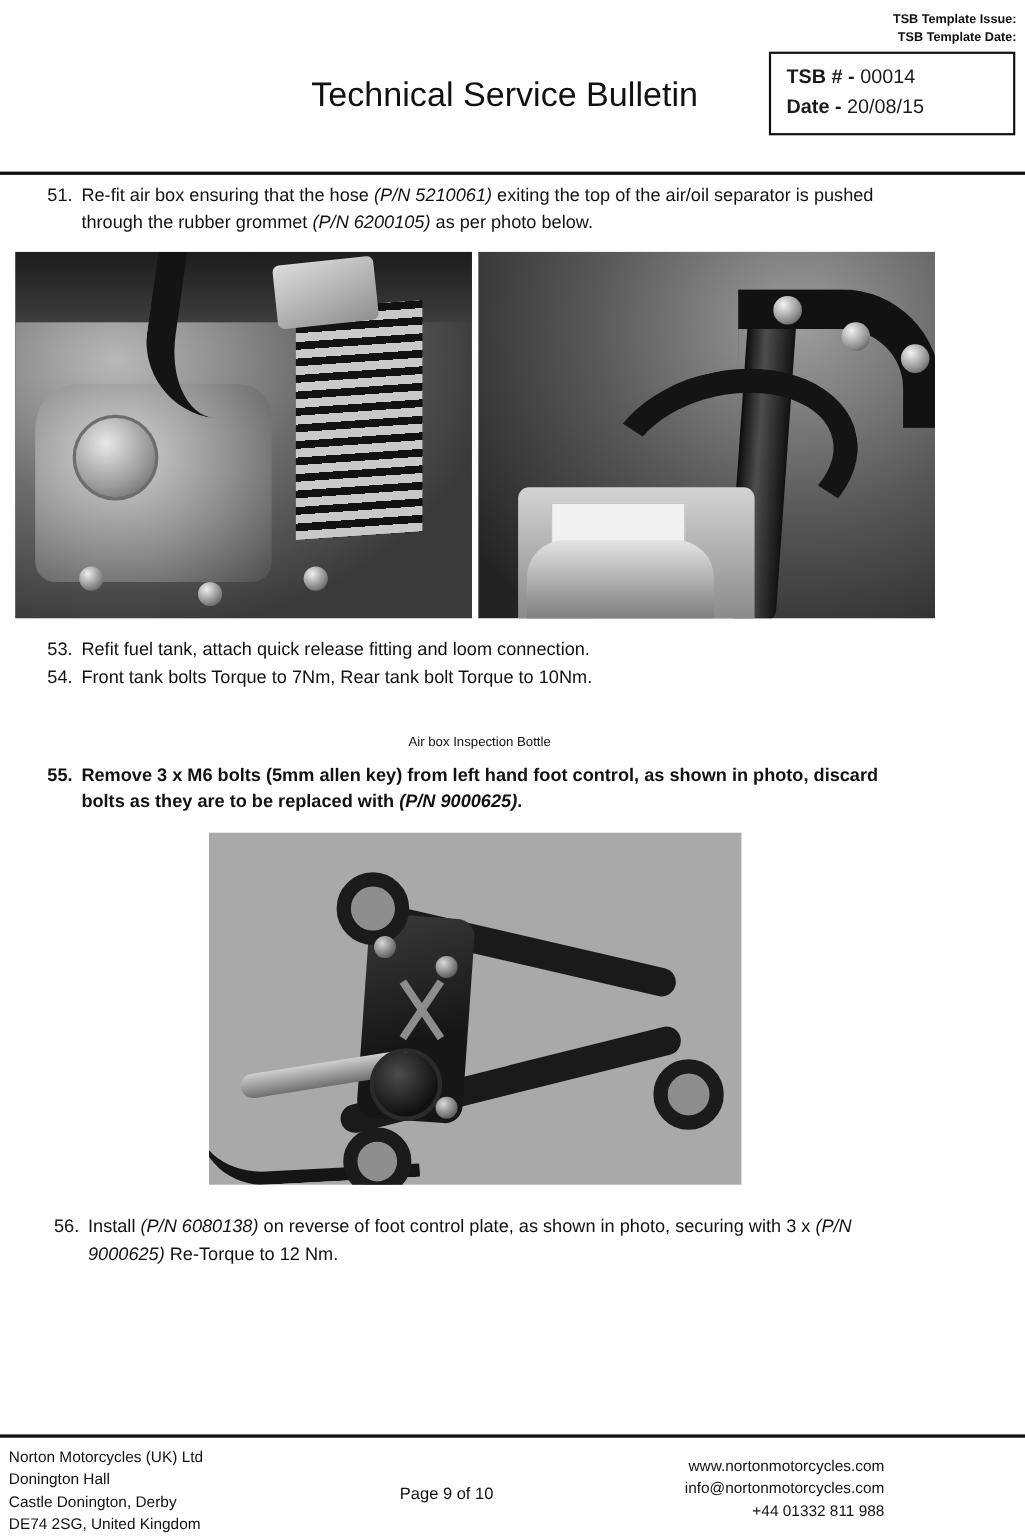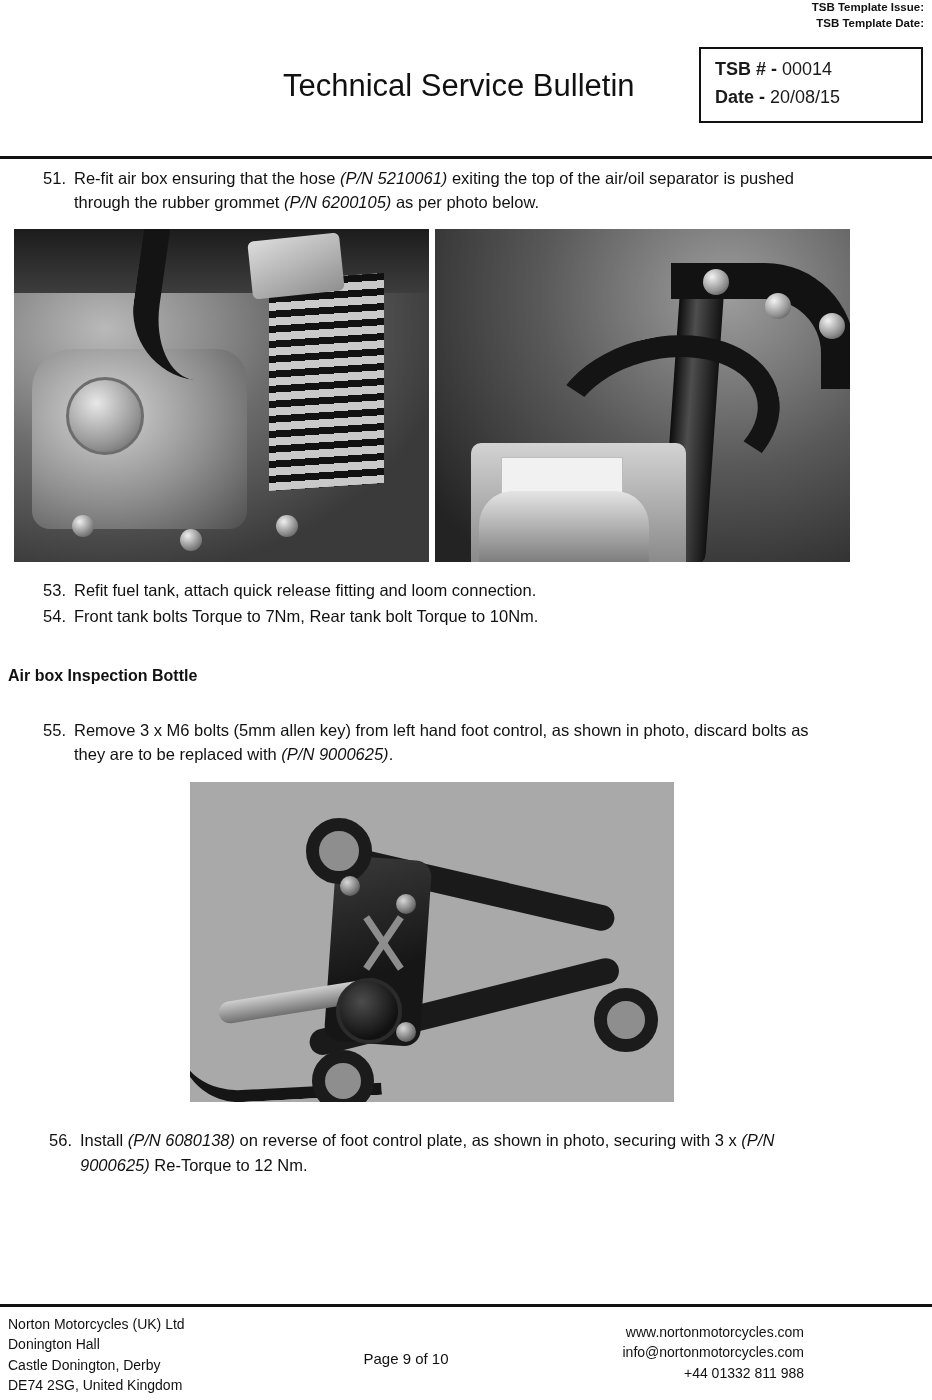--- a/index.html
+++ b/index.html
@@ -18,21 +18,21 @@
   .page {
     position: relative;
     width: 932px;
     height: 1400px;
     box-sizing: border-box;
   }
 
   
   .tpl-meta {
     position: absolute;
-    top: 0;
+    top: 11px;
     right: 8px;
     text-align: right;
     font-size: 11.5px;
     font-weight: bold;
     line-height: 1.35;
     color: #111;
   }
   .header {
     position: relative;
     height: 148px;
@@ -274,27 +274,29 @@
     width: 26px; height: 26px;
     border-radius: 50%;
     background: radial-gradient(circle at 35% 30%, #f2f2f2, #909090 60%, #3f3f3f 100%);
   }
 
   .steps-52 {
     padding: 16px 40px 0 42px;
   }
   .section-head {
     margin: 38px 0 0 8px;
-    font-size: 16px;
+    font-size: 12px;
+    font-weight: normal;
+    color: #111;
+    text-align: center;
+  }
+  .block-55 {
+    margin-top: 12px;
+    padding: 0 50px 0 42px;
     font-weight: bold;
-    color: #111;
-  }
-  .block-55 {
-    margin-top: 33px;
-    padding: 0 50px 0 42px;
   }
 
   .photo-c-wrap {
     margin-top: 16px;
     display: flex;
     justify-content: center;
   }
   .photo-c {
     position: relative;
     width: 484px;

